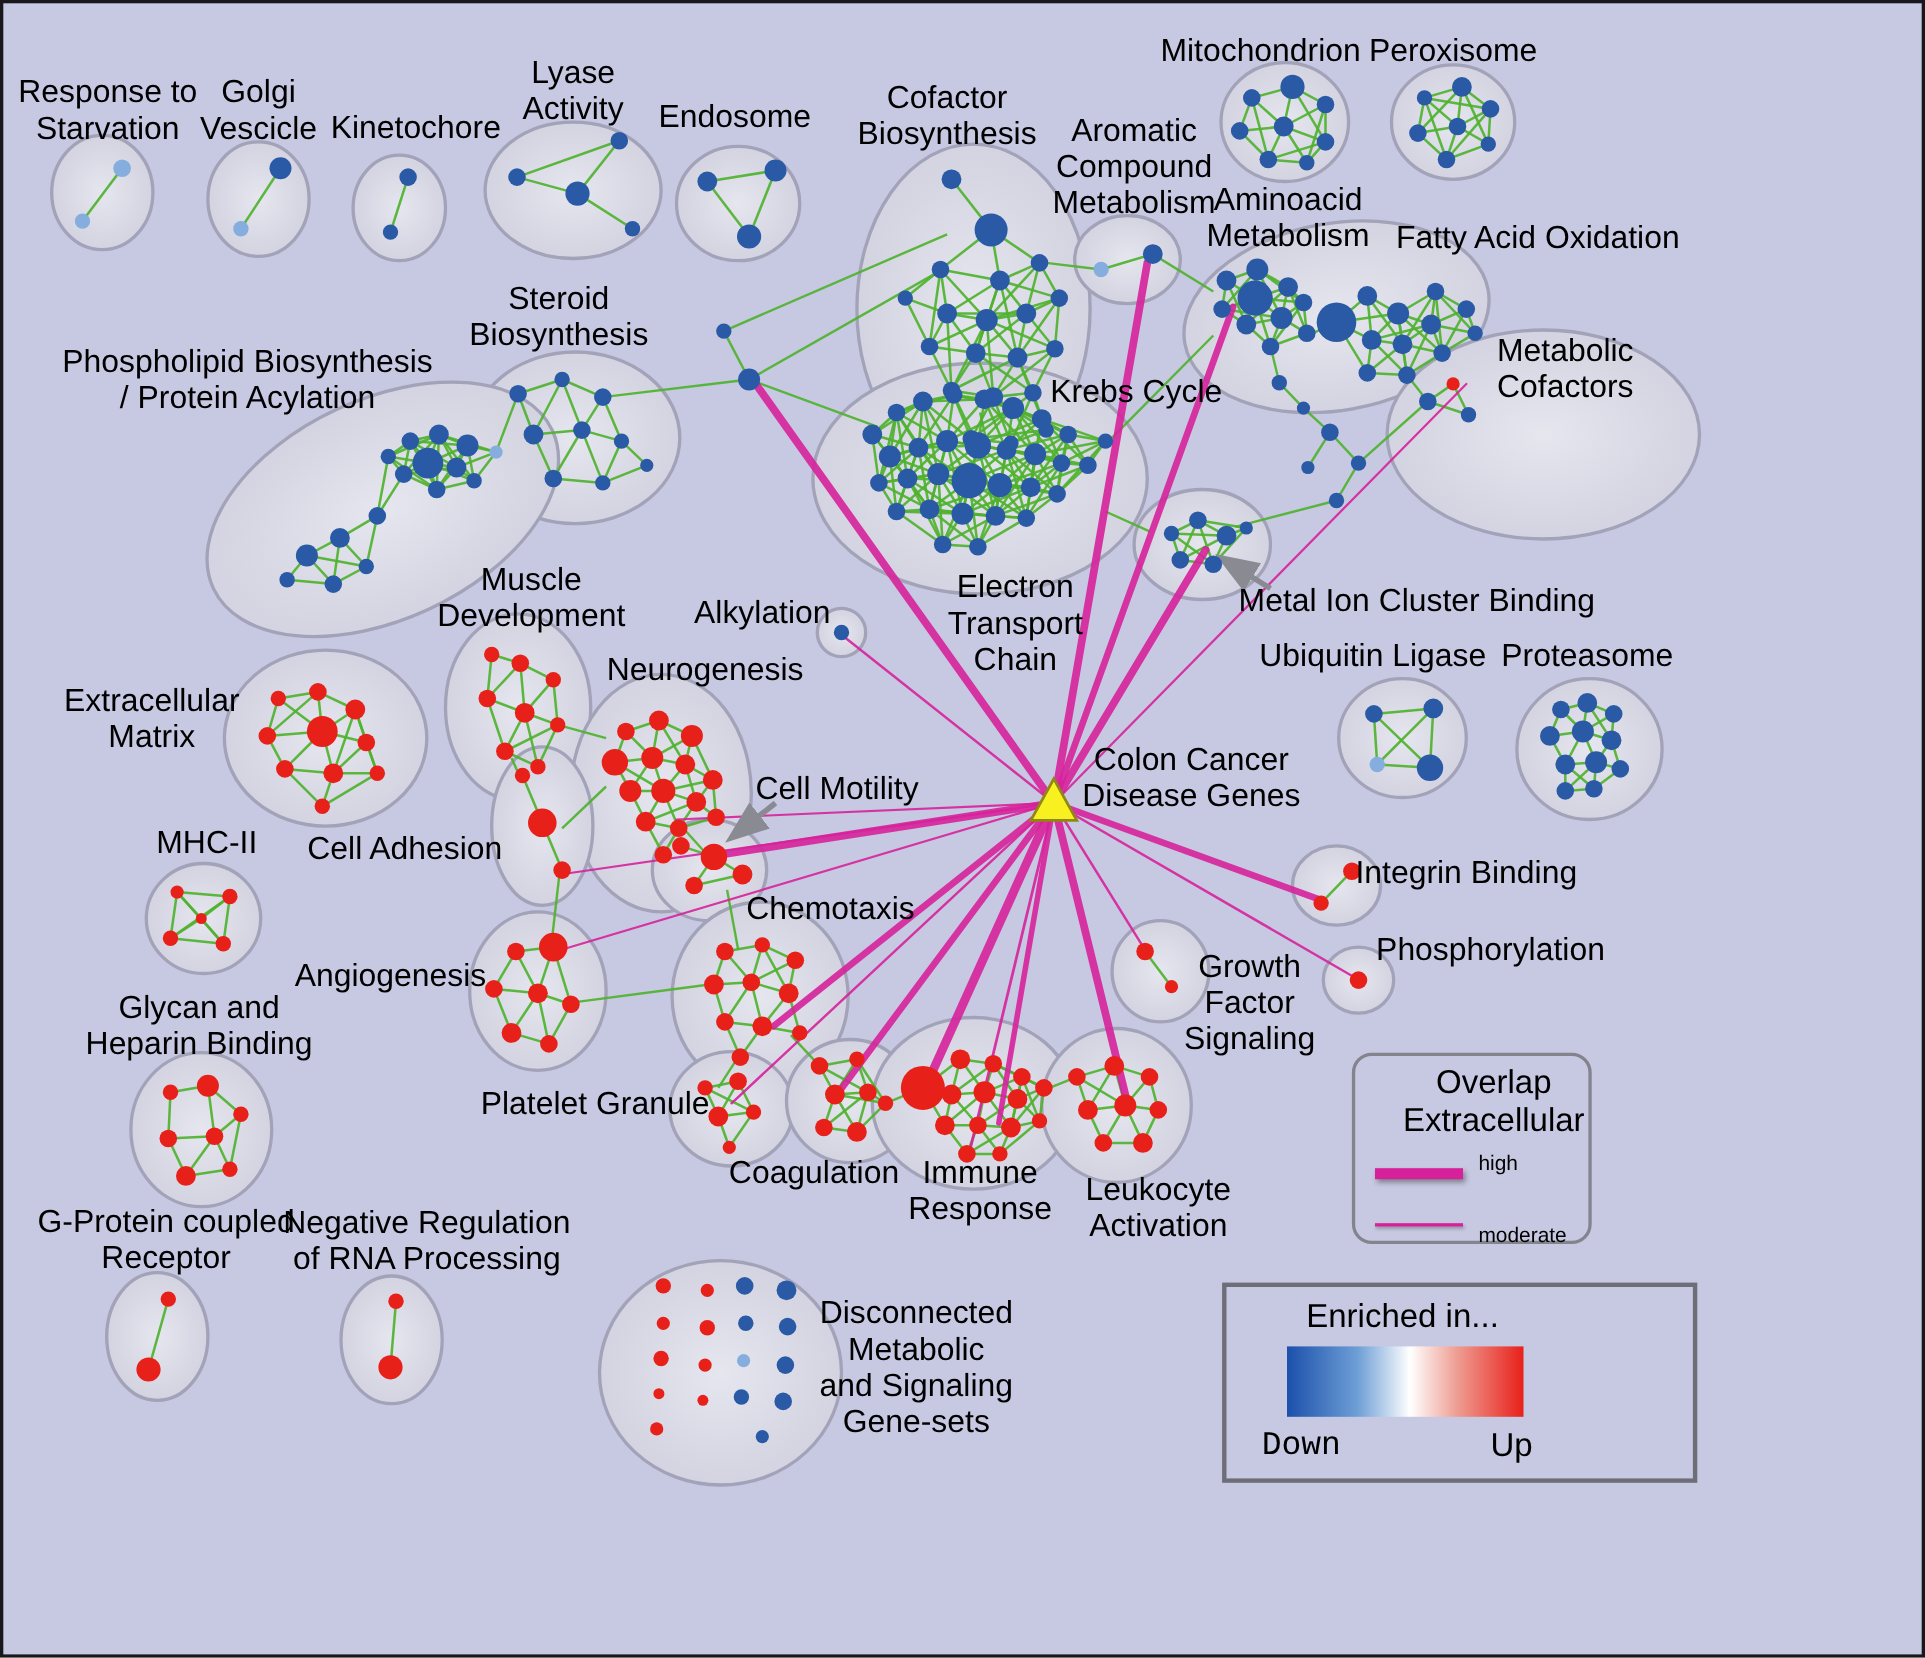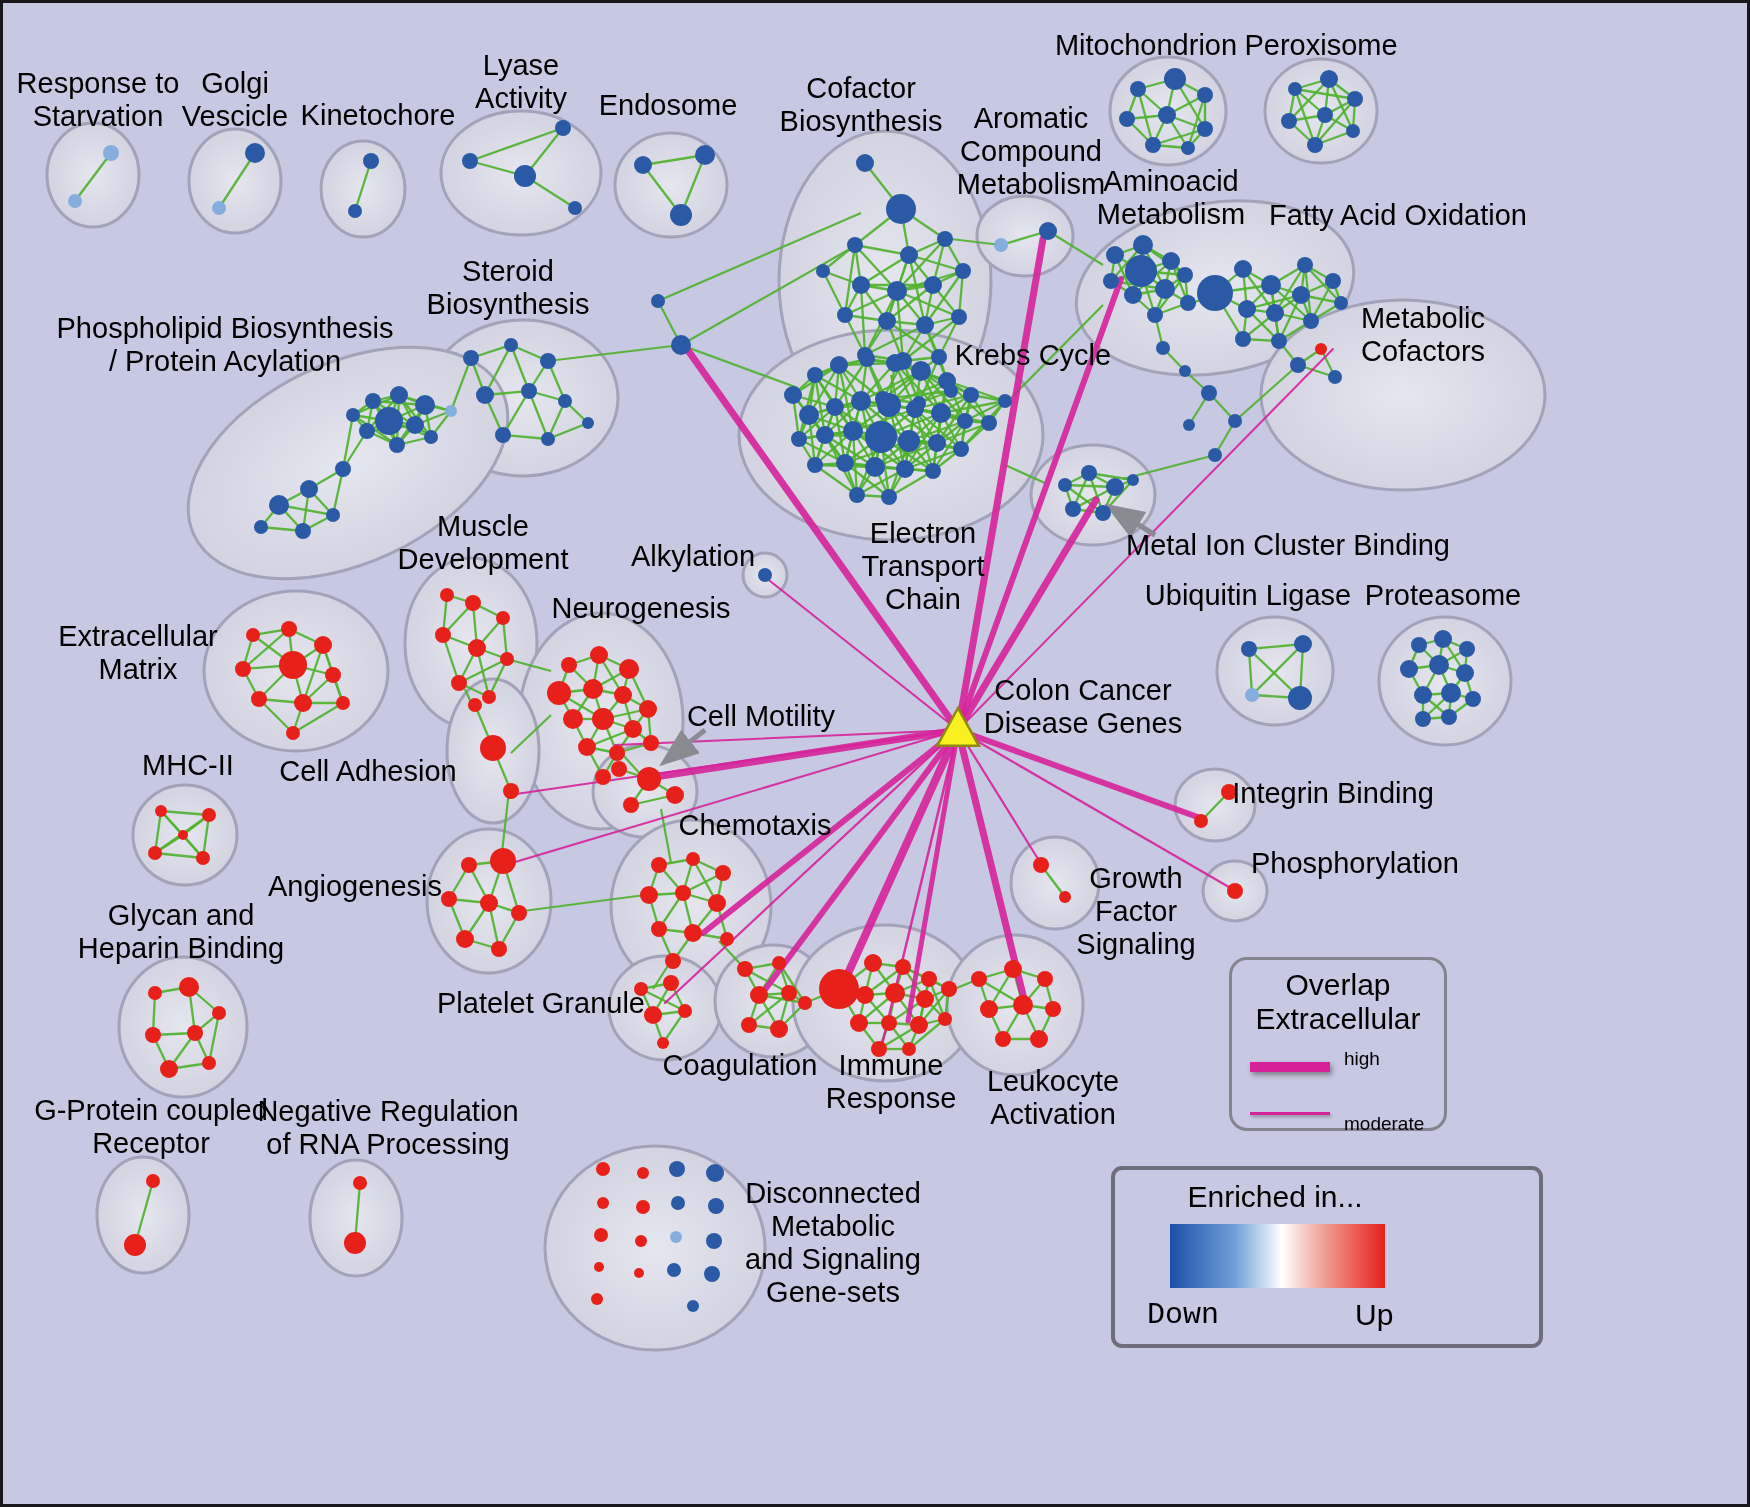--- a/index.html
+++ b/index.html
@@ -1,25 +1,25 @@
 <!DOCTYPE html>
 <html><head>
 <meta charset="utf-8">
 <style>
   html,body{margin:0;padding:0;background:#ffffff;}
   .stage{position:relative;width:1750px;height:1507px;background:#c7c8e1;
          border:3px solid #17171c;box-sizing:border-box;overflow:hidden;
          font-family:"Liberation Sans",sans-serif;}
   #net{position:absolute;left:0;top:0;}
   .clabel{font-size:29px;fill:#000000;}
-  .legend-box{position:absolute;box-sizing:border-box;color:#000;border-radius:11px;}
+  .legend-box{position:absolute;box-sizing:border-box;color:#000;}
   #overlap-box{left:1226px;top:954px;width:218px;height:174px;
                border:3px solid #84848f;border-radius:18px;}
   .ltitle{position:absolute;left:0;width:100%;text-align:center;font-size:30px;line-height:34px;}
-  #overlap-box .ltitle{top:8px;}
+  #overlap-box .ltitle{top:8px;padding-left:20px;}
   .sig-high{position:absolute;left:18px;top:102px;width:80px;height:10px;background:#d6219b;
             box-shadow:2px 3px 5px rgba(40,40,40,.45);}
   .sig-mod{position:absolute;left:18px;top:152px;width:80px;height:3px;background:#d6219b;
            box-shadow:1px 2px 3px rgba(40,40,40,.35);}
   .sig-label{position:absolute;left:112px;font-size:19px;}
   #sig-high-label{top:88px;}
   #sig-mod-label{top:153px;}
   #enrich-box{left:1108px;top:1163px;width:432px;height:182px;border:4px solid #6e6e78;}
   #enrich-title{position:absolute;left:50px;top:10px;width:220px;text-align:center;font-size:30px;}
   #enrich-bar{position:absolute;left:55px;top:54px;width:215px;height:64px;

